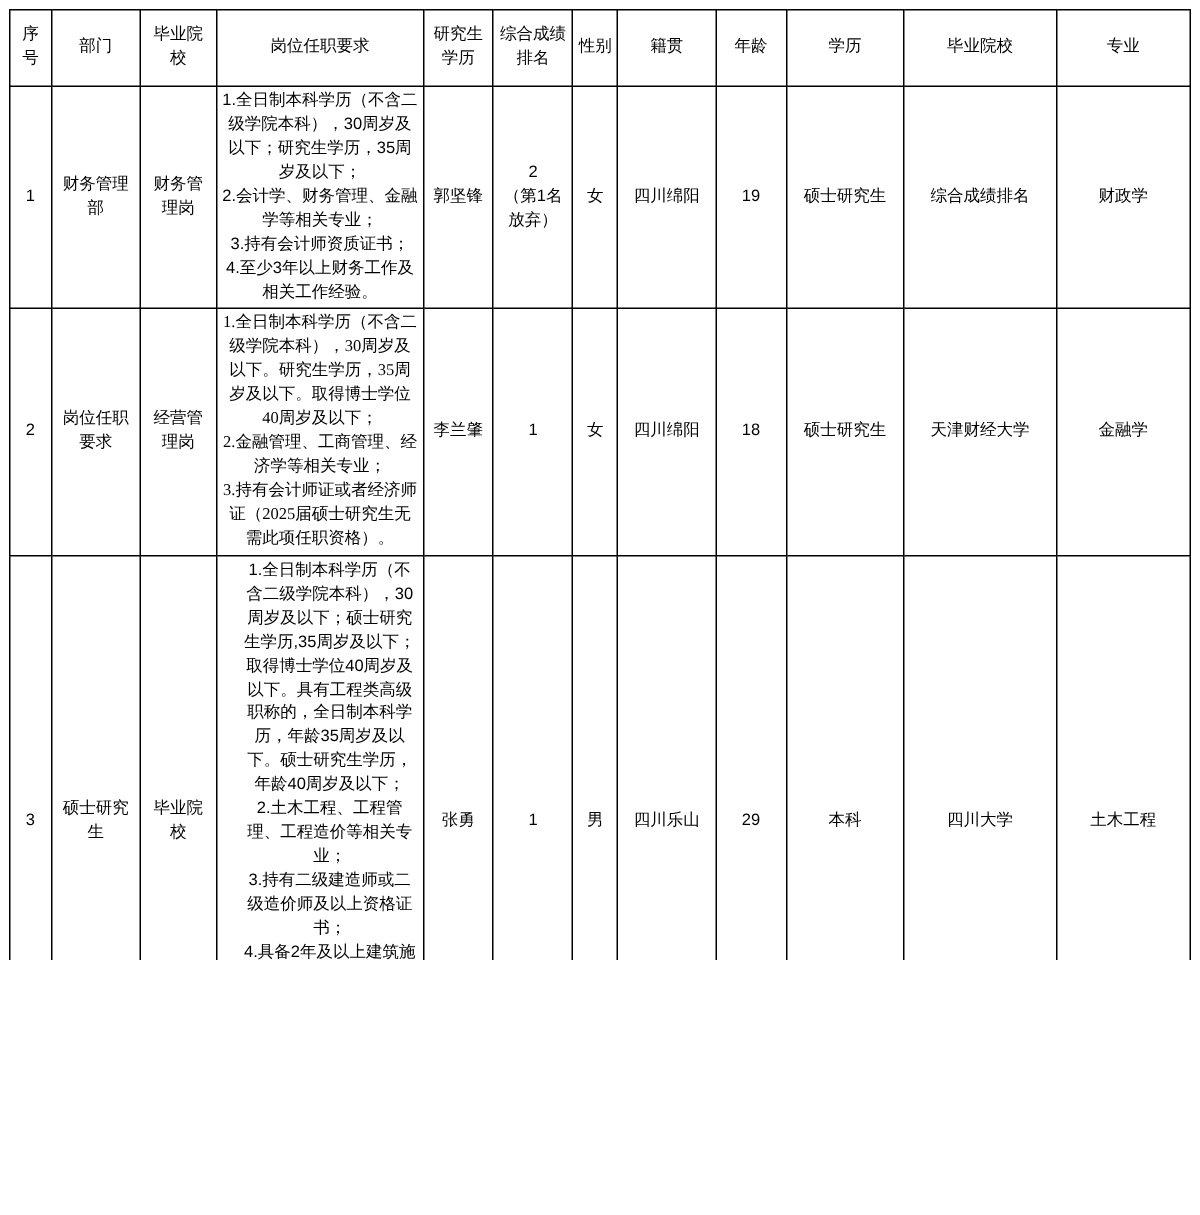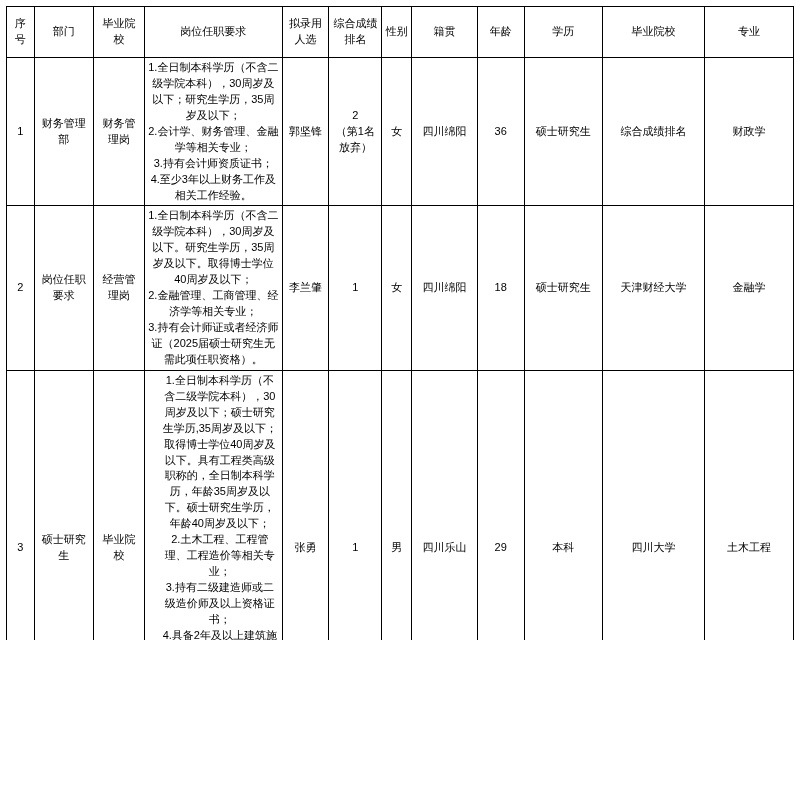--- a/index.html
+++ b/index.html
@@ -82,21 +82,21 @@
       <col class="col-edu">
       <col class="col-school">
       <col class="col-major">
     </colgroup>
     <thead>
       <tr>
         <th>序号</th>
         <th>部门</th>
         <th>毕业院校</th>
         <th>岗位任职要求</th>
-        <th>拟录用人选</th>
+        <th>研究生学历</th>
         <th>综合成绩排名</th>
         <th>性别</th>
         <th>籍贯</th>
         <th>年龄</th>
         <th>学历</th>
         <th>毕业院校</th>
         <th>专业</th>
       </tr>
     </thead>
     <tbody>
@@ -106,30 +106,30 @@
         <td>财务管理岗</td>
         <td class="req" style="white-space: pre-wrap;">1.全日制本科学历（不含二级学院本科），30周岁及以下；研究生学历，35周岁及以下；
 2.会计学、财务管理、金融学等相关专业；
 3.持有会计师资质证书；
 4.至少3年以上财务工作及相关工作经验。</td>
         <td>郭坚锋</td>
         <td class="score-cell" style="white-space: pre-wrap;">2
 （第1名放弃）</td>
         <td>女</td>
         <td>四川绵阳</td>
-        <td>36</td>
+        <td>19</td>
         <td>硕士研究生</td>
         <td>综合成绩排名</td>
         <td>财政学</td>
       </tr>
       <tr>
         <td>2</td>
         <td>岗位任职要求</td>
         <td>经营管理岗</td>
-        <td class="req" style="white-space: pre-wrap;">1.全日制本科学历（不含二级学院本科），30周岁及以下。研究生学历，35周岁及以下。取得博士学位40周岁及以下；
+        <td class="req" style="white-space: pre-wrap; font-family: Liberation Serif, serif;">1.全日制本科学历（不含二级学院本科），30周岁及以下。研究生学历，35周岁及以下。取得博士学位40周岁及以下；
 2.金融管理、工商管理、经济学等相关专业；
 3.持有会计师证或者经济师证（2025届硕士研究生无需此项任职资格）。</td>
         <td>李兰肇</td>
         <td class="score-cell">1</td>
         <td>女</td>
         <td>四川绵阳</td>
         <td>18</td>
         <td>硕士研究生</td>
         <td>天津财经大学</td>
         <td>金融学</td>

